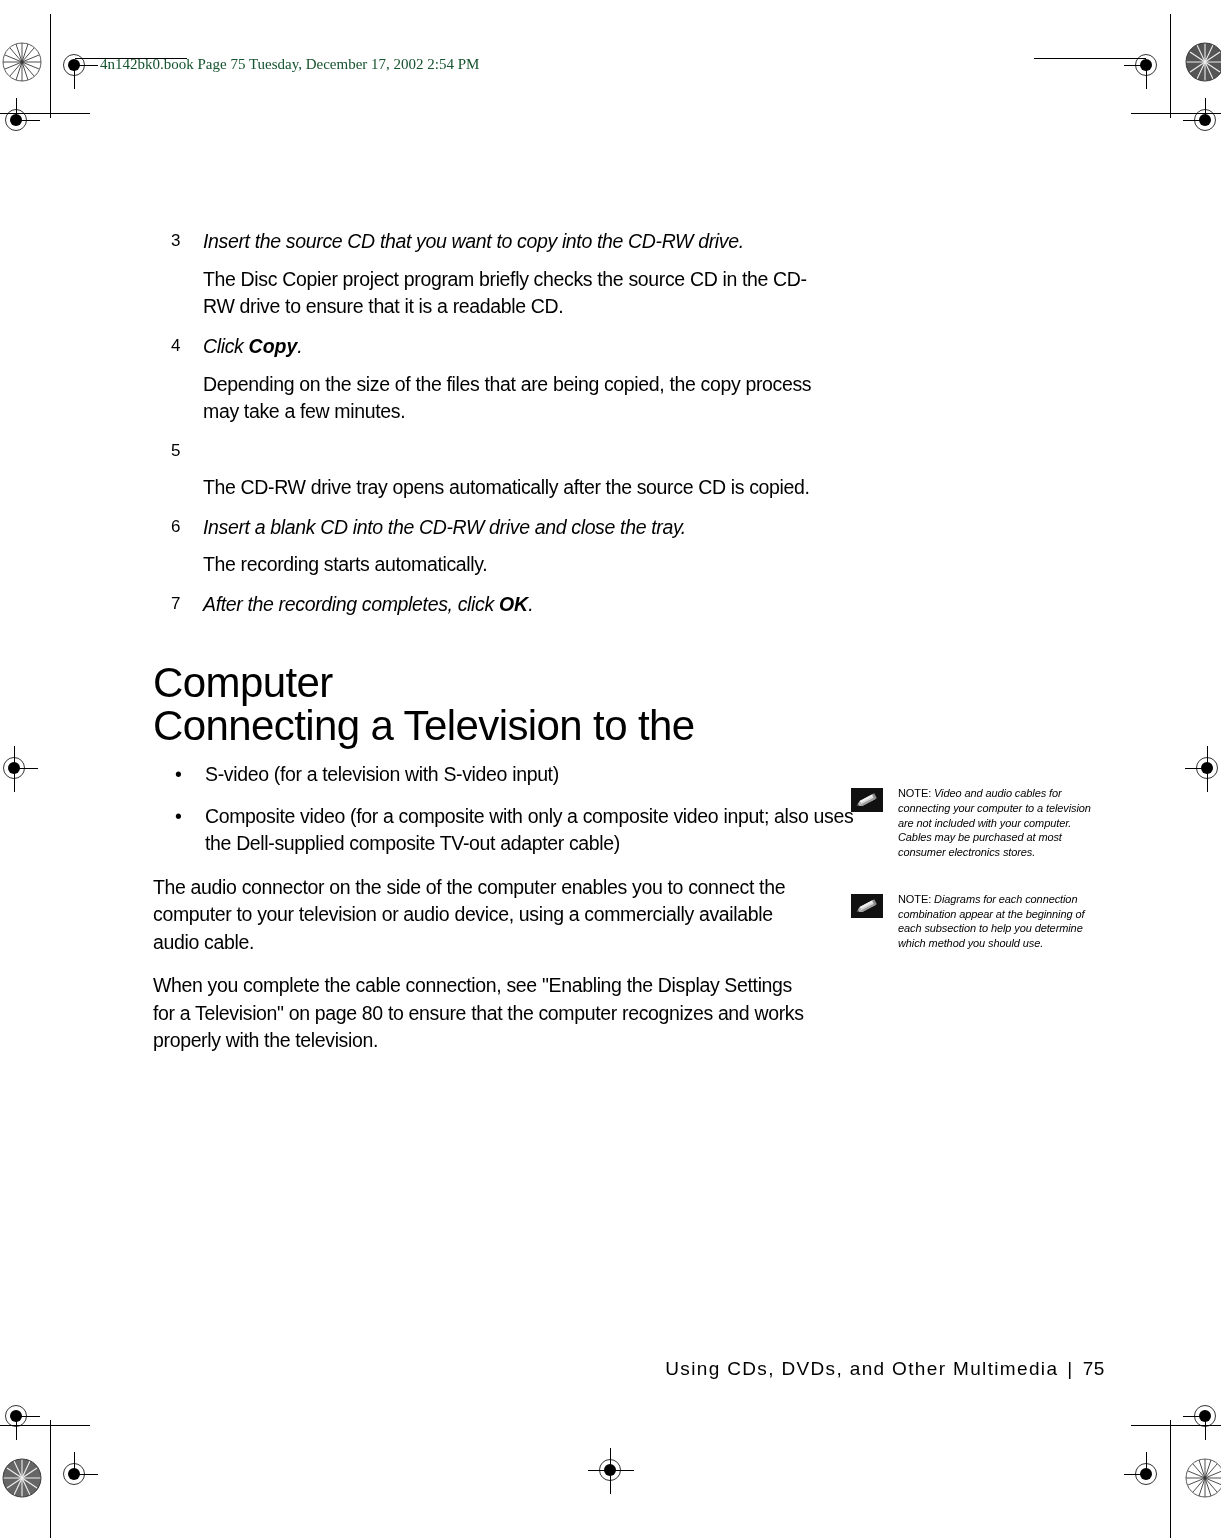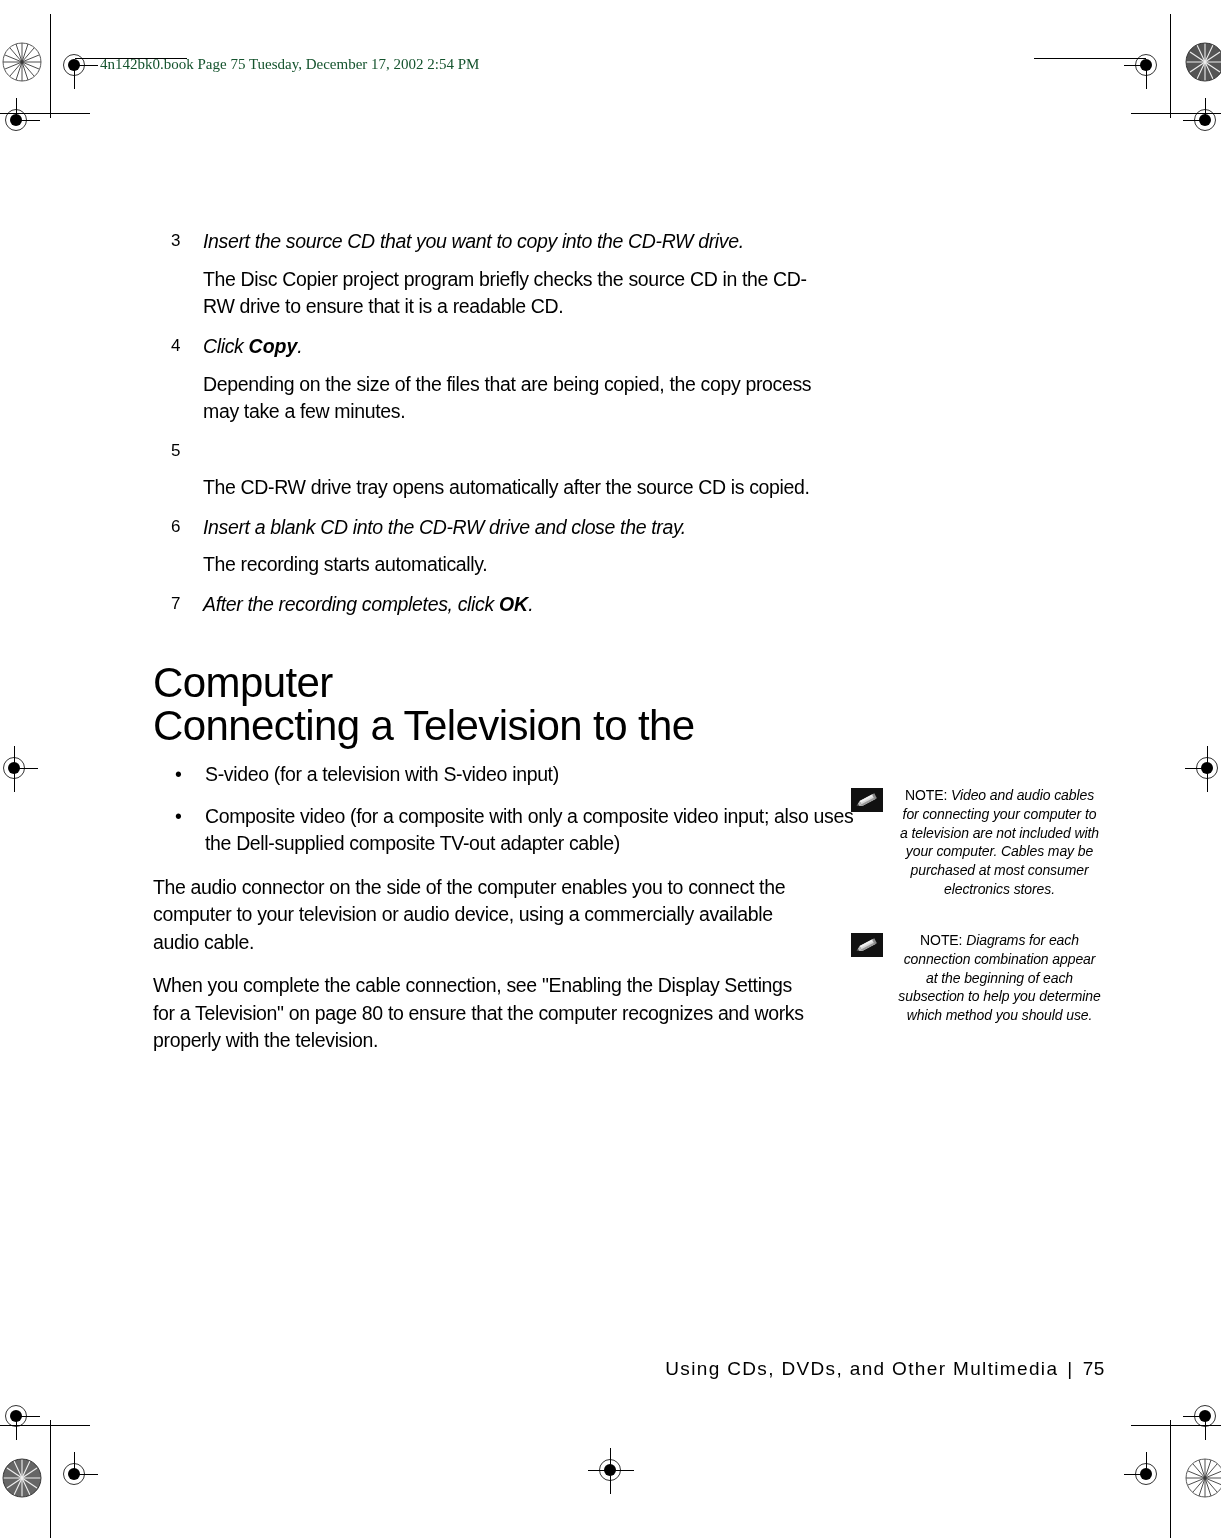--- a/index.html
+++ b/index.html
@@ -169,24 +169,23 @@
   .notes {
     position: absolute;
     left: 851px;
     top: 786px;
     width: 250px;
   }
   .note {
     position: relative;
     padding-left: 47px;
     margin-bottom: 33px;
-    font-size: 14px;
+    font-size: 11px;
     line-height: 1.345;
     letter-spacing: -0.1px;
-    text-align: center;
   }
   .note .note-icon {
     position: absolute;
     left: 0;
     top: 2px;
     width: 32px;
     height: 24px;
     background: #111;
     overflow: hidden;
   }

